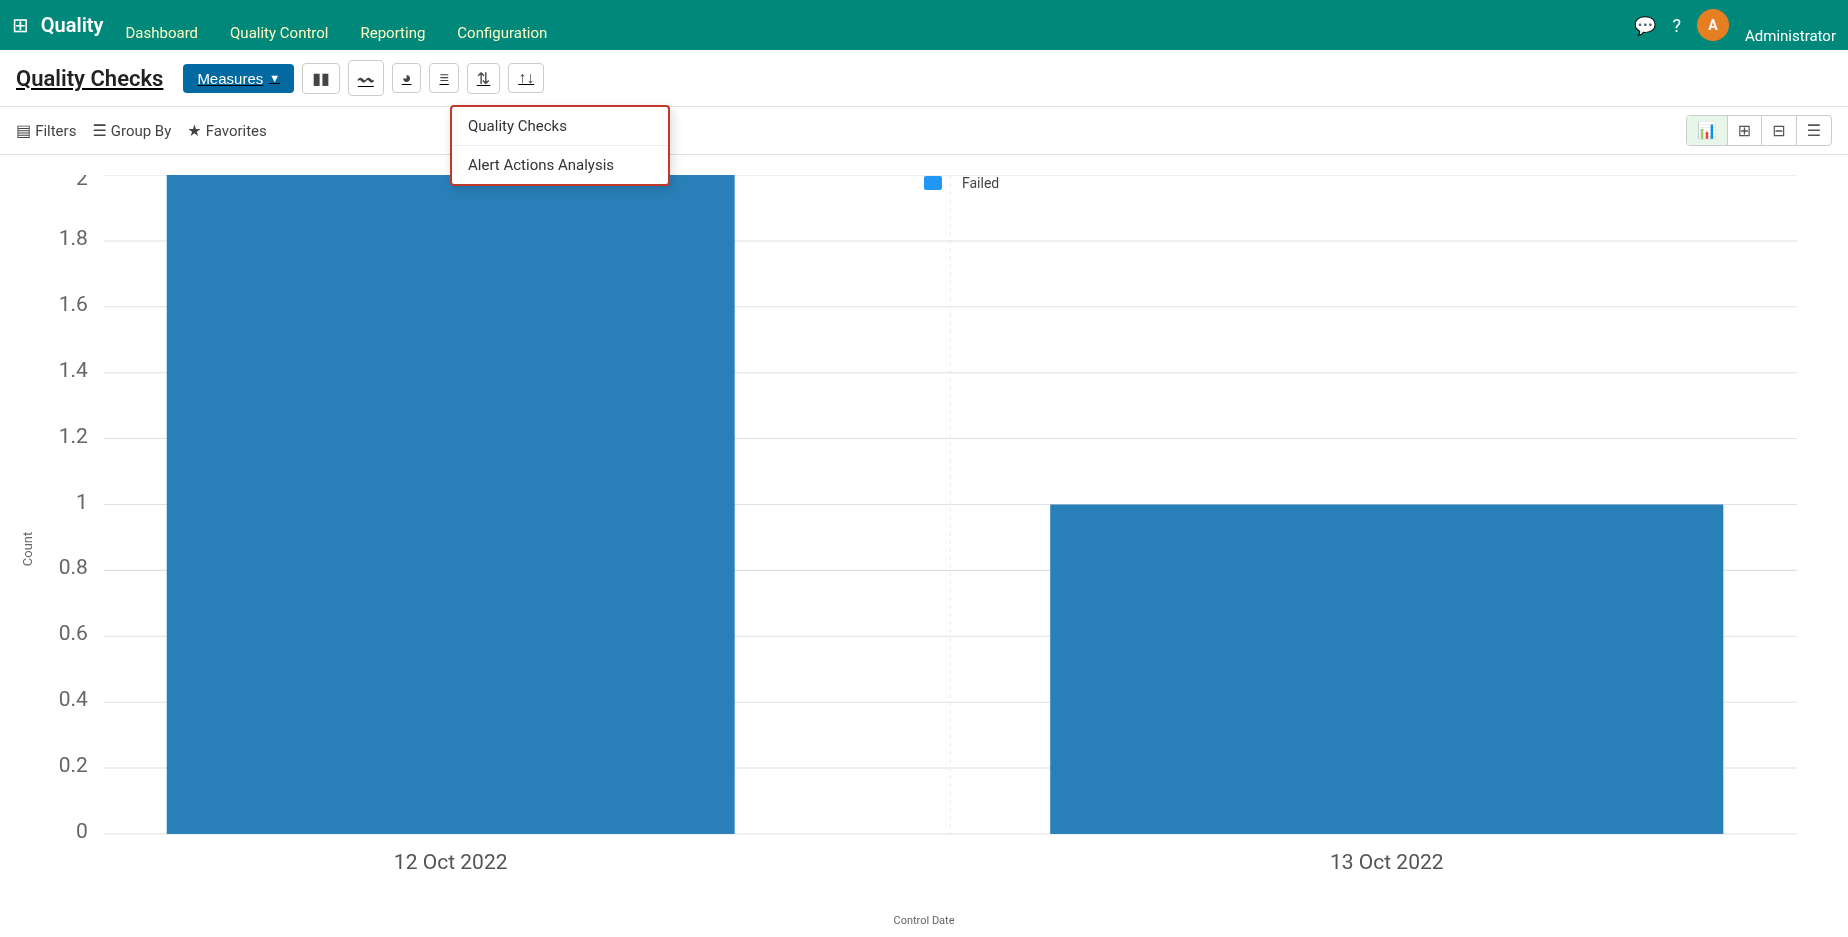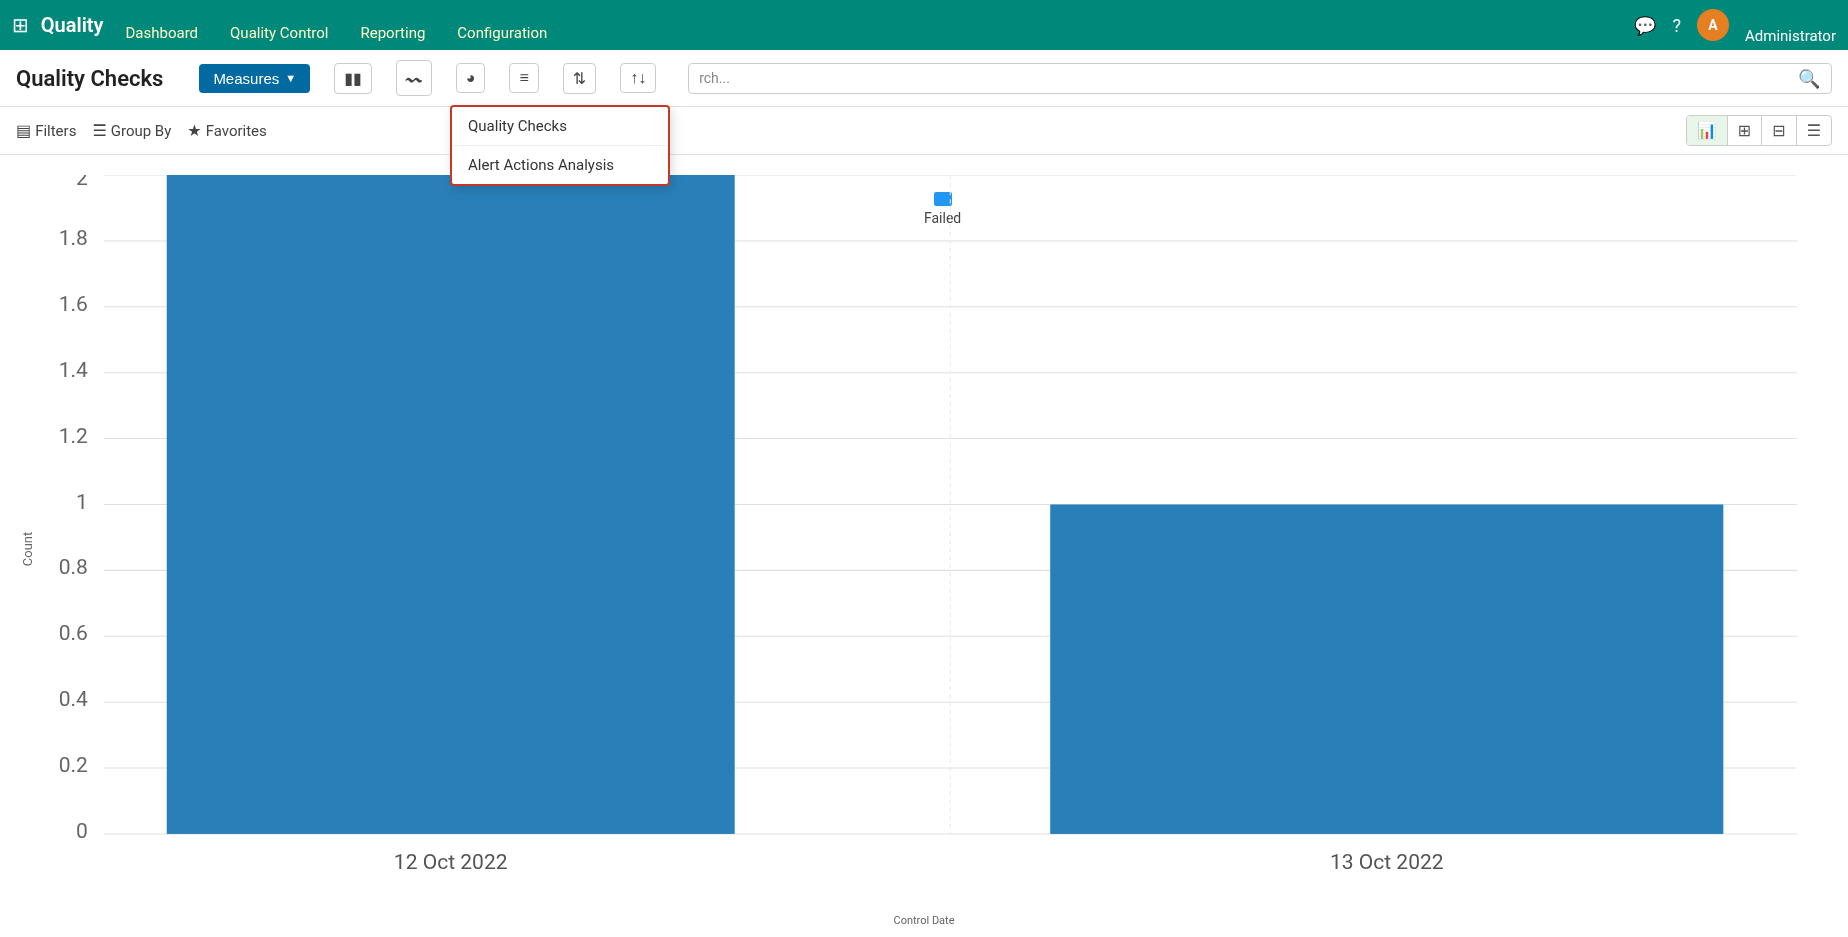--- a/index.html
+++ b/index.html
@@ -54,22 +54,23 @@
       cursor: pointer;
     }
     .topnav-user { color: #fff; font-size: 15px; cursor: pointer; margin-top: 22px; }
 
     
     .subheader {
       display: flex;
       align-items: center;
       padding: 10px 16px;
       border-bottom: 1px solid #e0e0e0;
-      gap: 24px;
+      gap: 8px;
       position: relative;
+      text-decoration: underline;
     }
     .page-title {
       font-size: 22px;
       font-weight: 600;
       color: #222;
       margin-right: 12px;
     }
 
     
     .measures-btn {
@@ -178,26 +179,25 @@
       display: flex;
       flex: 1;
       padding: 20px 30px 10px 30px;
       position: relative;
       height: calc(100vh - 160px);
     }
 
     
     .legend {
       position: absolute;
-      top: 37px;
+      top: 20px;
       left: 50%;
       display: flex;
       align-items: center;
-      gap: 4px;
-      flex-direction: column;
+      gap: 20px;
     }
     .legend-color {
       width: 18px; height: 14px;
       background: #2196F3;
       display: inline-block;
       border-radius: 2px;
     }
     .legend-label { font-size: 14px; color: #444; }
 
     
@@ -255,24 +255,20 @@
     <span class="arrow">▼</span>
   </button>
 
   <button class="icon-btn" title="Bar chart">▮▮</button>
   <button class="icon-btn" title="Line chart">〰</button>
   <button class="icon-btn" title="Pie chart">◕</button>
   <button class="icon-btn" title="Stacked">≡</button>
   <button class="icon-btn" title="Sort ascending">⇅</button>
   <button class="icon-btn" title="Sort descending">↑↓</button>
 
-  <div class="search-area">
-    <span>rch...</span>
-    <span style="margin-left:auto; font-size:18px; color:#555;">🔍</span>
-  </div>
 
   <div class="dropdown-wrapper">
     <div class="dropdown-menu">
       <div class="dropdown-item">Quality Checks</div>
       <div class="dropdown-item">Alert Actions Analysis</div>
     </div>
   </div>
 </div>
 
 <div class="filter-bar">

